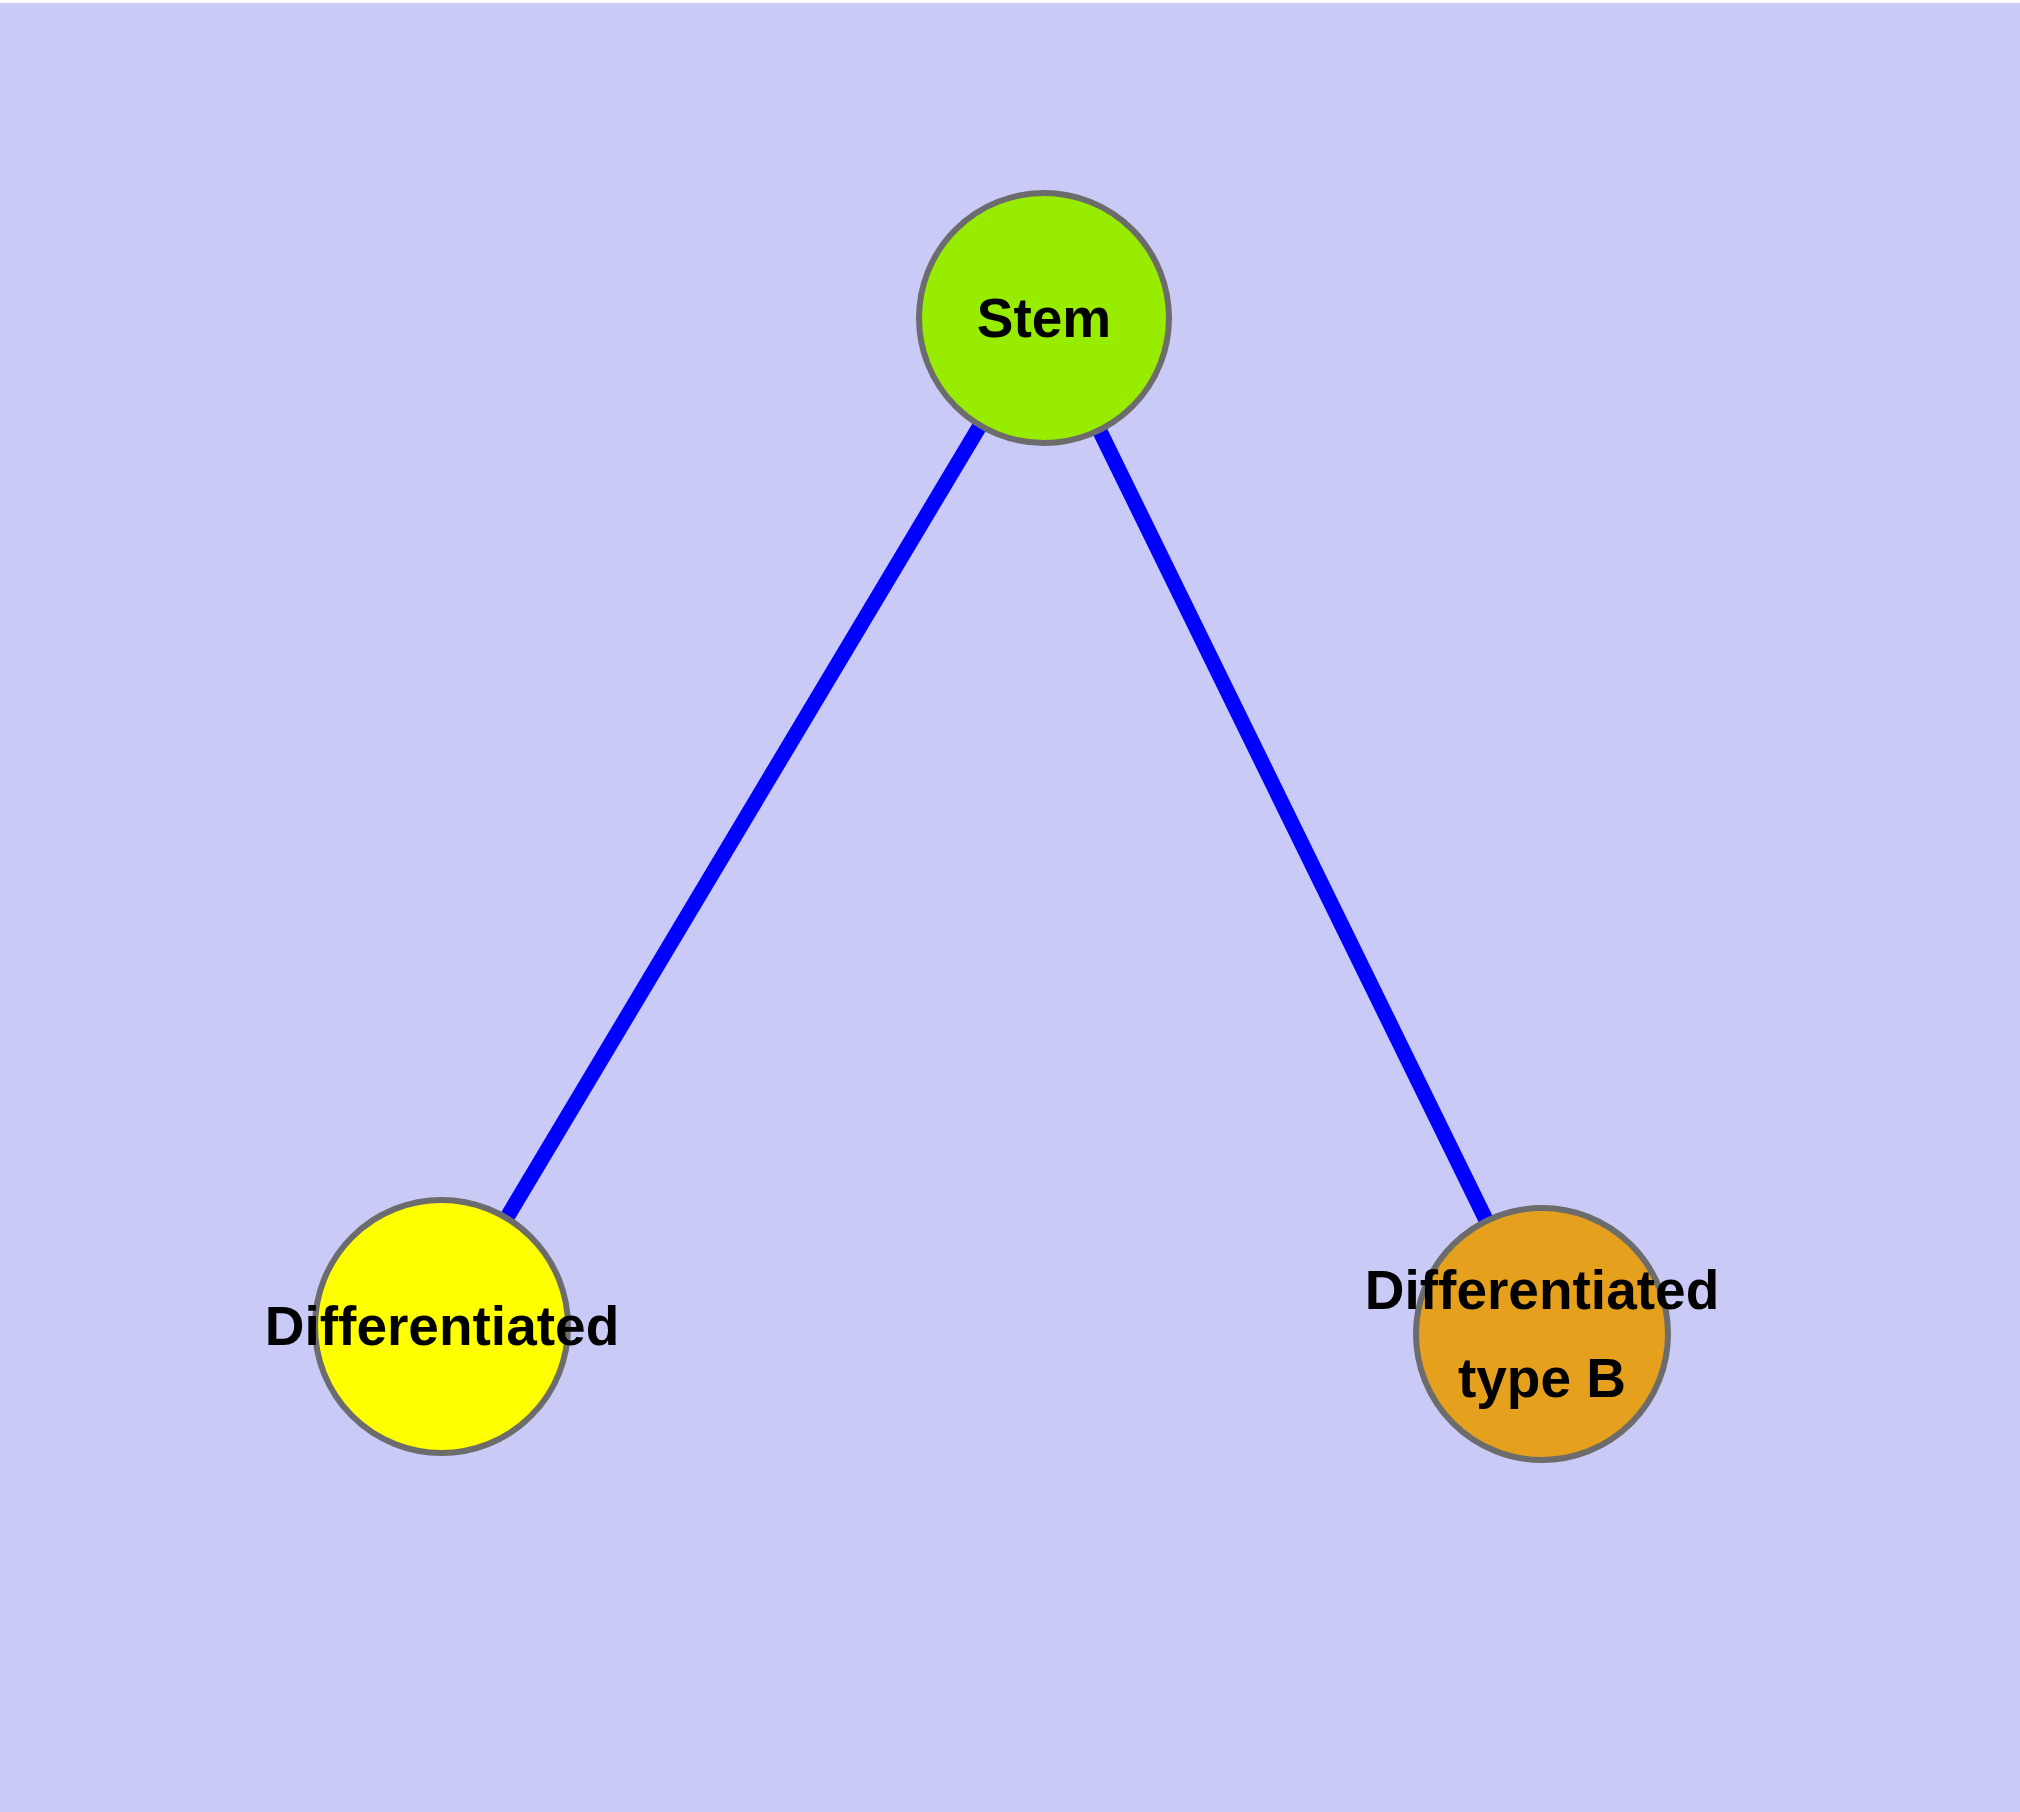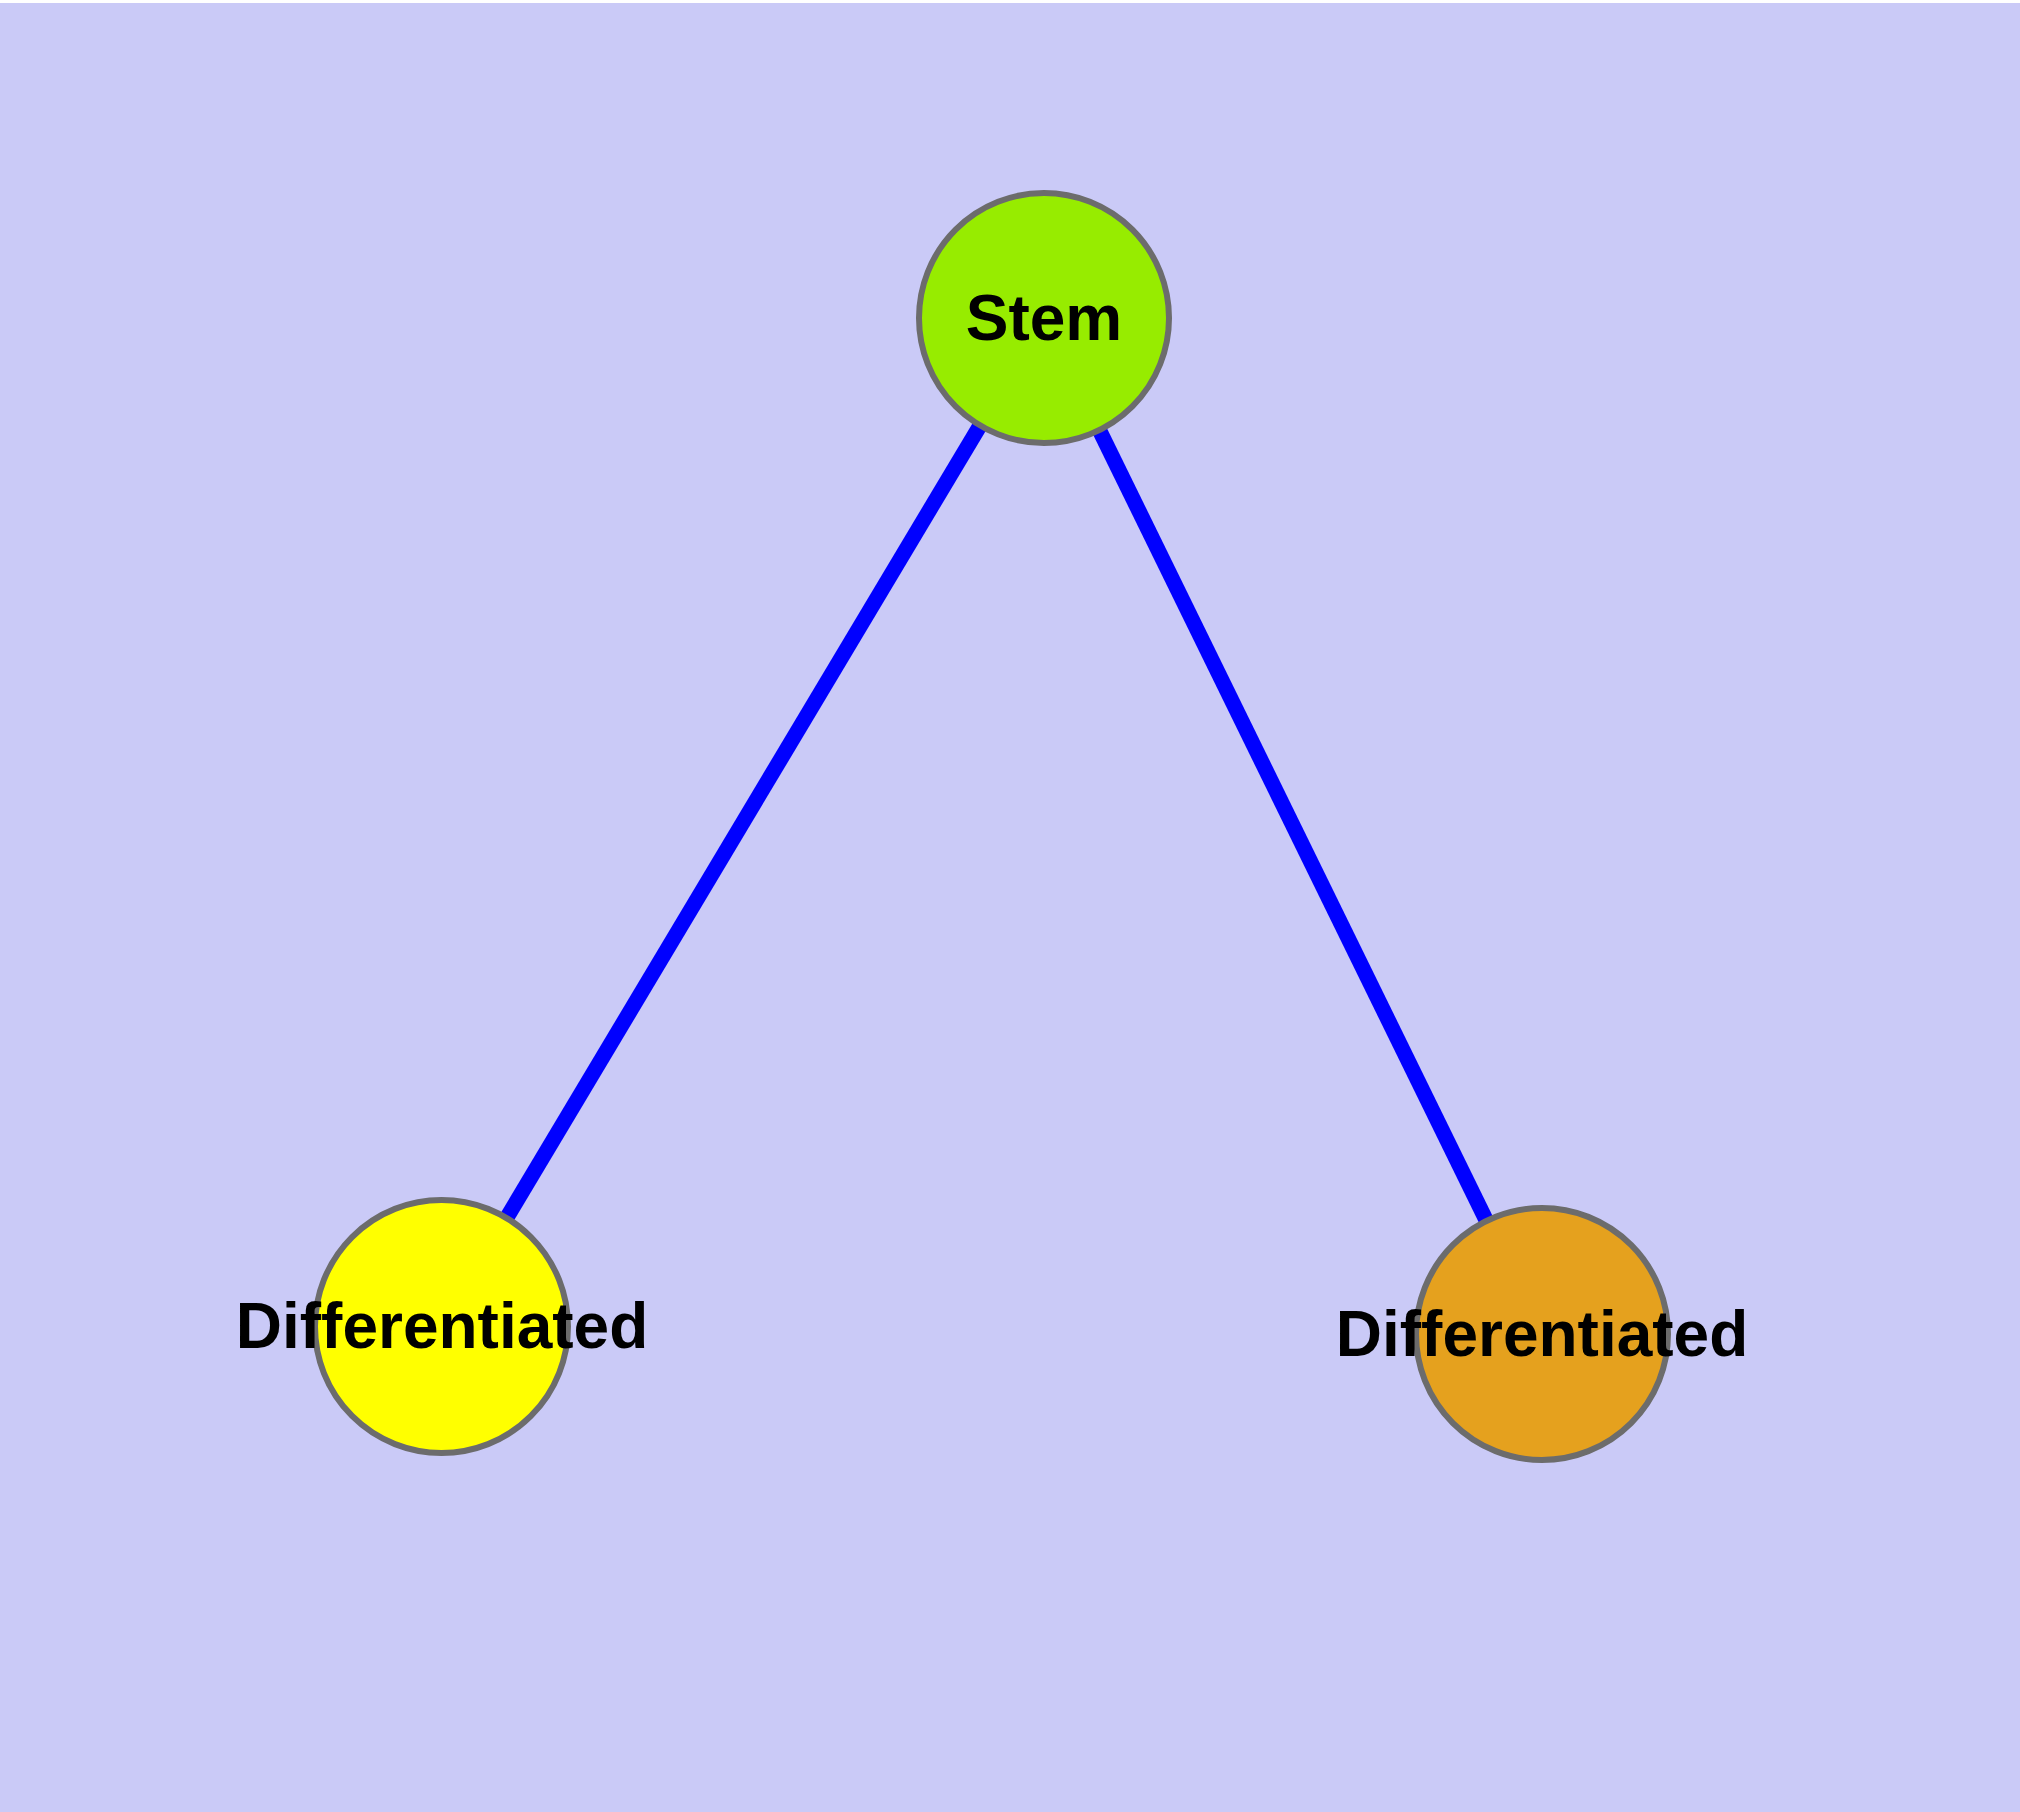--- a/index.html
+++ b/index.html
@@ -42,21 +42,21 @@
     box-sizing: border-box;
     border-style: solid;
     border-radius: 50%;
   }
   .node-label {
     position: absolute;
     transform: translate(-50%, -50%);
     text-align: center;
     white-space: nowrap;
     font-weight: 700;
-    font-size: 64px;
+    font-size: 55px;
     line-height: 88px;
     letter-spacing: 0;
   }
   .label-line {
     white-space: nowrap;
   }
 </style>
 </head>
 <body>
 
@@ -69,16 +69,17 @@
     <div class="node-label" style="left: 1044px; top: 318px; color: rgb(0, 0, 0);">
       <div class="label-line">Stem</div>
     </div>
     <div class="node-circle" style="left: 312px; top: 1197px; width: 259px; height: 259px; background: rgb(255, 255, 0); border-color: rgb(108, 108, 108); border-width: 6.8px;"></div>
     <div class="node-label" style="left: 442px; top: 1326px; color: rgb(0, 0, 0);">
       <div class="label-line">Differentiated</div>
     </div>
     <div class="node-circle" style="left: 1413px; top: 1205px; width: 258px; height: 258px; background: rgb(229, 161, 30); border-color: rgb(108, 108, 108); border-width: 6.8px;"></div>
     <div class="node-label" style="left: 1542px; top: 1334px; color: rgb(0, 0, 0);">
       <div class="label-line">Differentiated</div>
+      <div class="label-line">type B</div>
     </div>
   </div>
 <div class="top-strip" style="background: rgb(255, 255, 255);"></div>
 
 
 </body></html>

